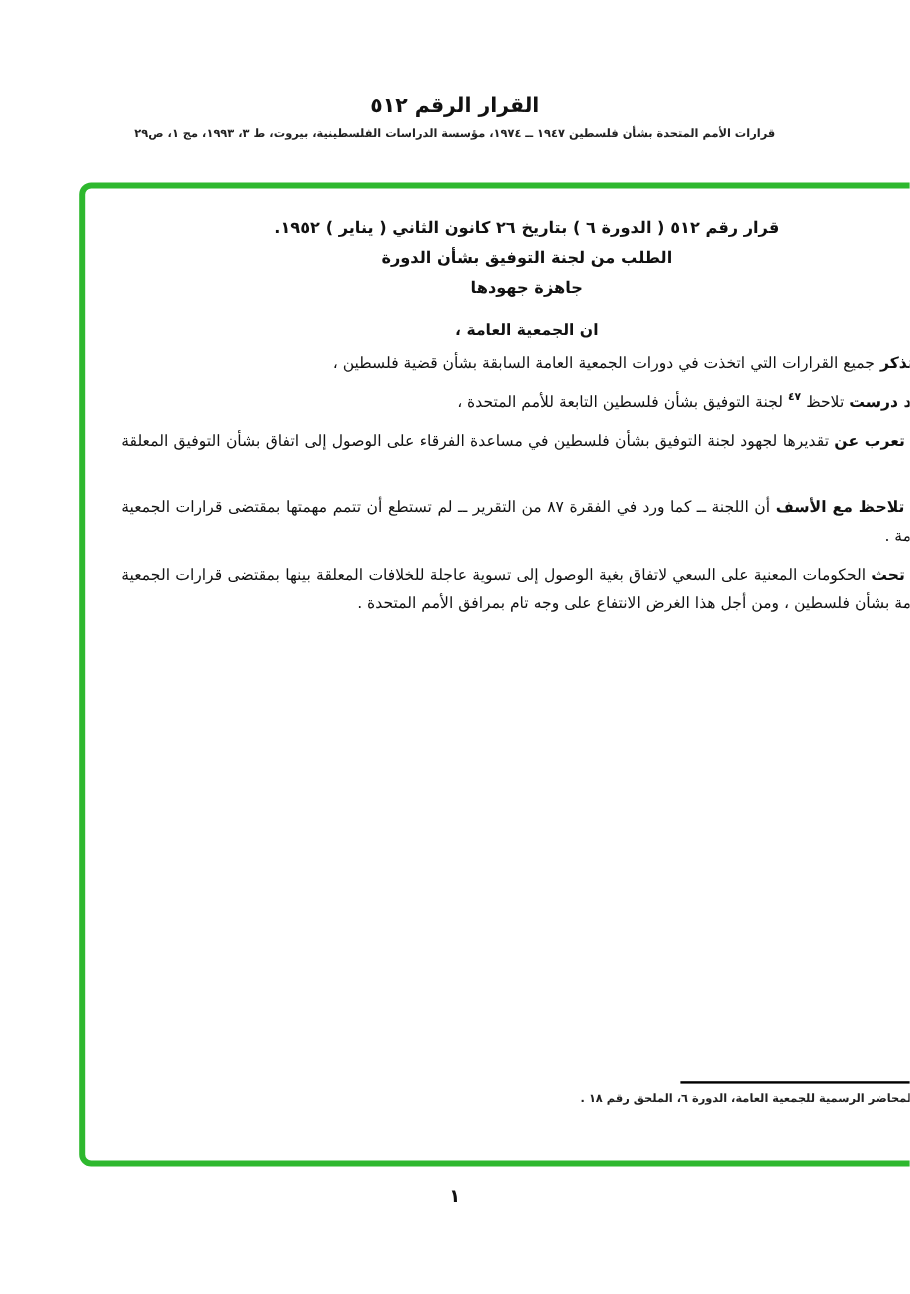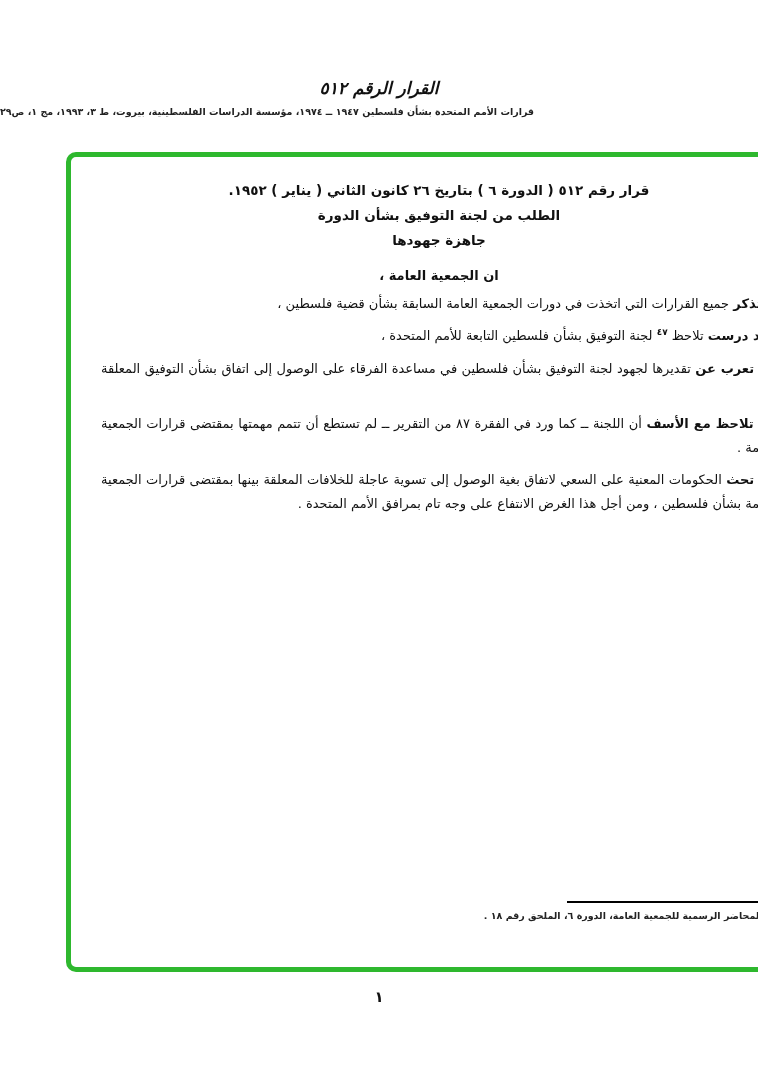--- a/index.html
+++ b/index.html
@@ -18,28 +18,27 @@
     .doc-title {
       position: absolute;
       top: 78px;
       left: 0;
       width: 100%;
       text-align: center;
       direction: rtl;
       font-weight: bold;
       font-size: 17px;
       letter-spacing: 0.5px;
-      font-style: italic;
     }
     .citation {
       position: absolute;
       top: 106px;
       left: 0;
       width: 100%;
-      text-align: left;
+      text-align: center;
       direction: rtl;
       font-size: 9.5px;
       font-weight: bold;
       color: #222222;
     }
     .green-box {
       position: absolute;
       top: 152px;
       left: 66px;
       width: 746px;

